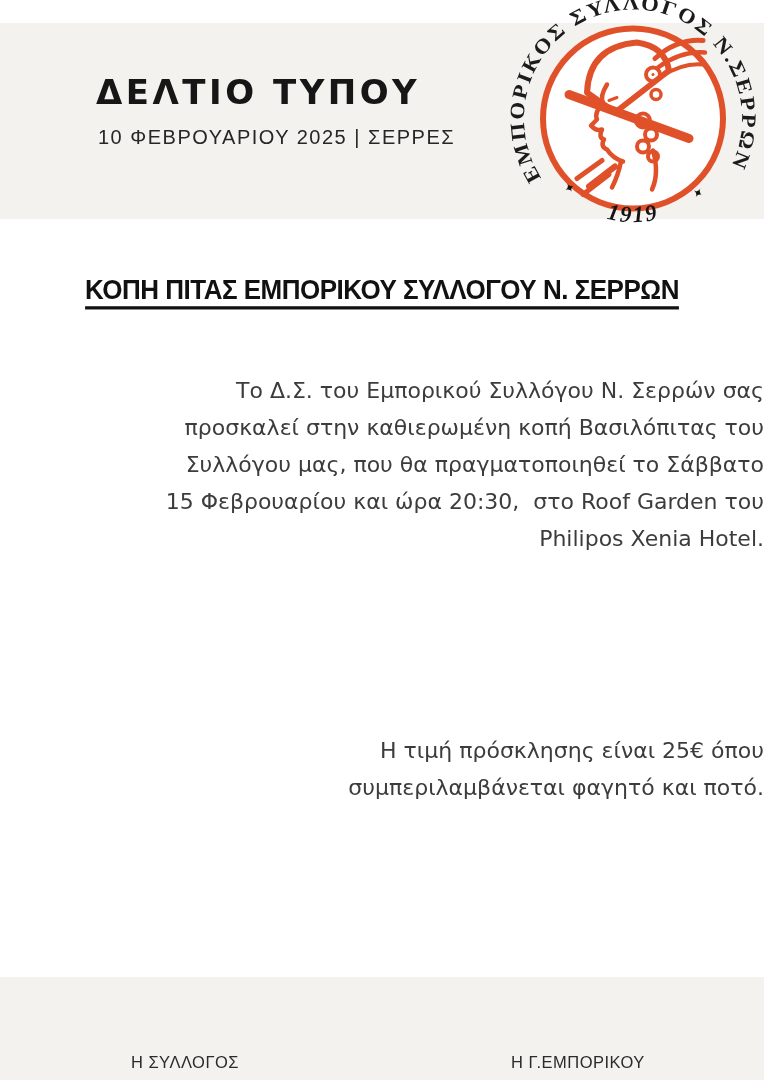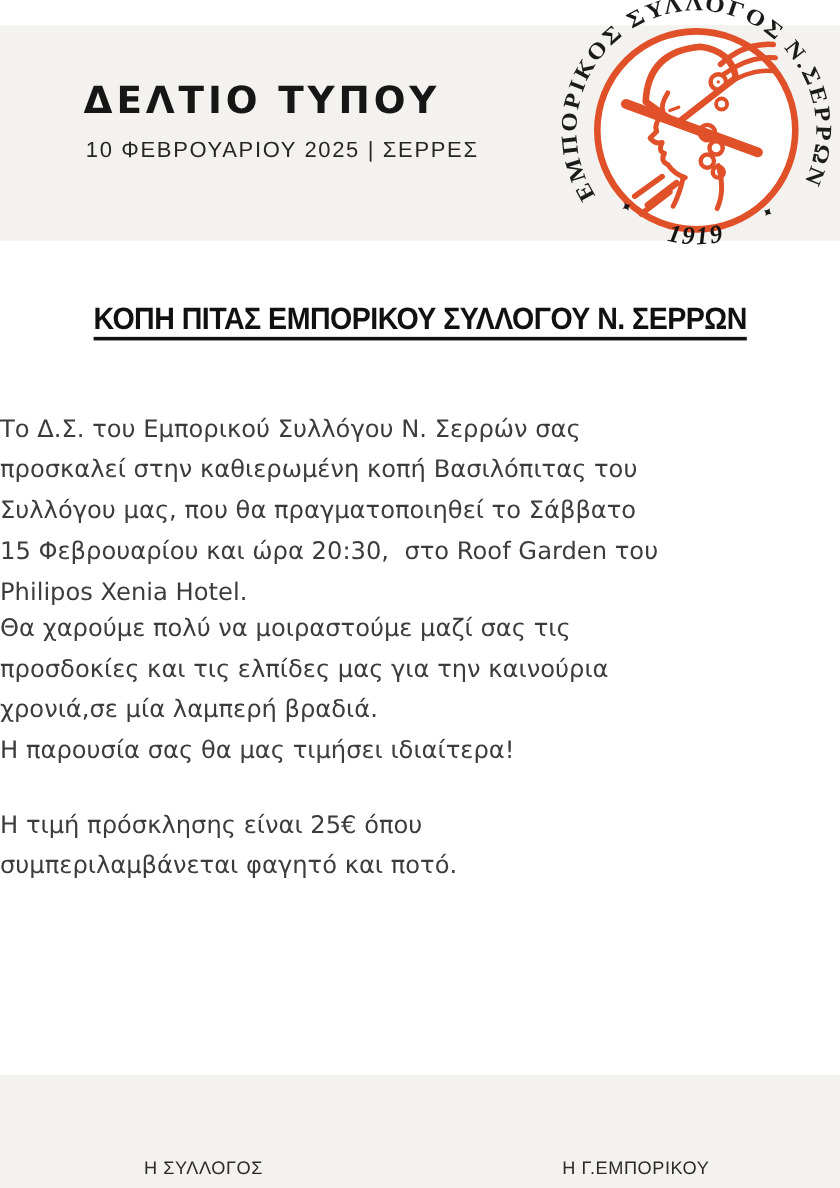--- a/index.html
+++ b/index.html
@@ -15,21 +15,21 @@
     position: absolute;
     left: 0;
     width: 764px;
     background: #f3f2ee;
   }
   .header-band { top: 23px; height: 196px; }
   .footer-band { top: 977px; height: 103px; }
 
   .header-text {
     position: absolute;
-    left: 76px;
+    left: 96px;
     top: 72px;
   }
   .press-title {
     margin: 0;
     font-family: "DejaVu Sans", sans-serif;
     font-weight: bold;
     font-size: 34px;
     letter-spacing: 3.5px;
     color: #161616;
     white-space: pre;
@@ -69,21 +69,21 @@
     text-decoration: underline;
     text-underline-offset: 7px;
     text-decoration-thickness: 2.5px;
     transform: scaleY(1.08);
   }
 
   .body-para {
     position: absolute;
     left: 0;
     width: 764px;
-    text-align: left;
+    text-align: right;
     font-family: "DejaVu Sans", sans-serif;
     font-size: 22px;
     line-height: 37px;
     color: #3c3c3c;
     white-space: pre;
   }
   .para-1 { top: 372px; }
   .para-2 { top: 553px; }
   .para-3 { top: 732px; }
 
@@ -170,24 +170,20 @@
 
   <div class="press-heading">
     <span>ΚΟΠΗ ΠΙΤΑΣ ΕΜΠΟΡΙΚΟΥ ΣΥΛΛΟΓΟΥ Ν. ΣΕΡΡΩΝ</span>
   </div>
 
   <div class="body-para para-1">Το Δ.Σ. του Εμπορικού Συλλόγου Ν. Σερρών σας
 προσκαλεί στην καθιερωμένη κοπή Βασιλόπιτας του
 Συλλόγου μας, που θα πραγματοποιηθεί το Σάββατο
 15 Φεβρουαρίου και ώρα 20:30,  στο Roof Garden του
 Philipos Xenia Hotel.</div>
-  <div class="body-para para-2">Θα χαρούμε πολύ να μοιραστούμε μαζί σας τις
-προσδοκίες και τις ελπίδες μας για την καινούρια
-χρονιά,σε μία λαμπερή βραδιά.
-Η παρουσία σας θα μας τιμήσει ιδιαίτερα!</div>
   <div class="body-para para-3">Η τιμή πρόσκλησης είναι 25€ όπου
 συμπεριλαμβάνεται φαγητό και ποτό.</div>
 
   <div class="band footer-band"></div>
 
   <div class="signature signature-left">
     <div>Η ΣΥΛΛΟΓΟΣ</div>
     
   </div>
   <div class="signature signature-right">

